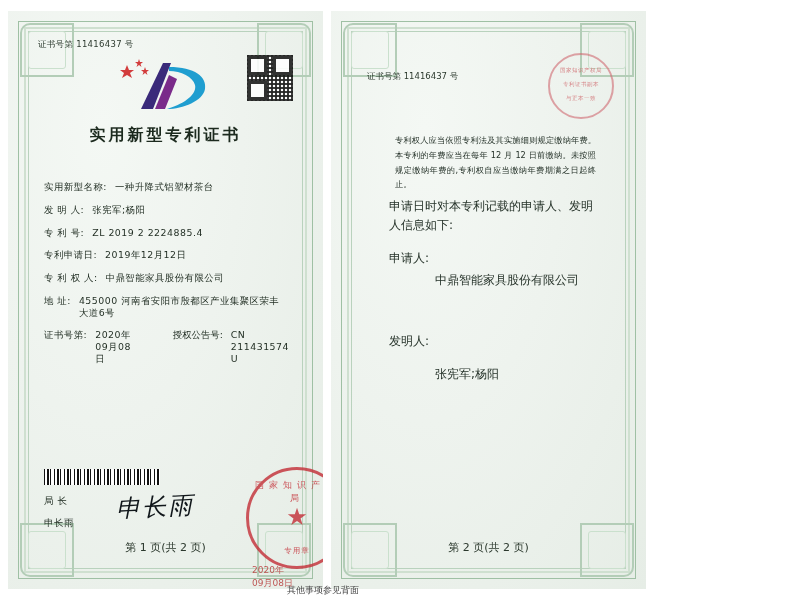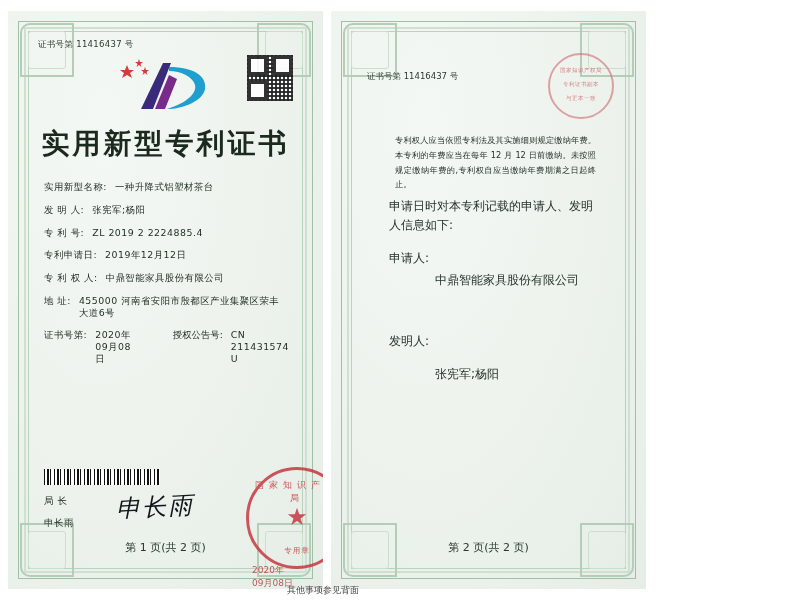--- a/index.html
+++ b/index.html
@@ -117,21 +117,21 @@
     width: 110px;
     height: 58px;
   }
 
   .title {
     position: absolute;
     top: 86px;
     left: 0; right: 0;
     text-align: center;
     font-family: "DejaVu Sans", sans-serif;
-    font-size: 28px;
+    font-size: 16px;
     font-weight: bold;
     color: #1c2a1e;
     letter-spacing: 3px;
   }
 
   .fields {
     position: absolute;
     top: 142px;
     left: 6px;
     right: 4px;

